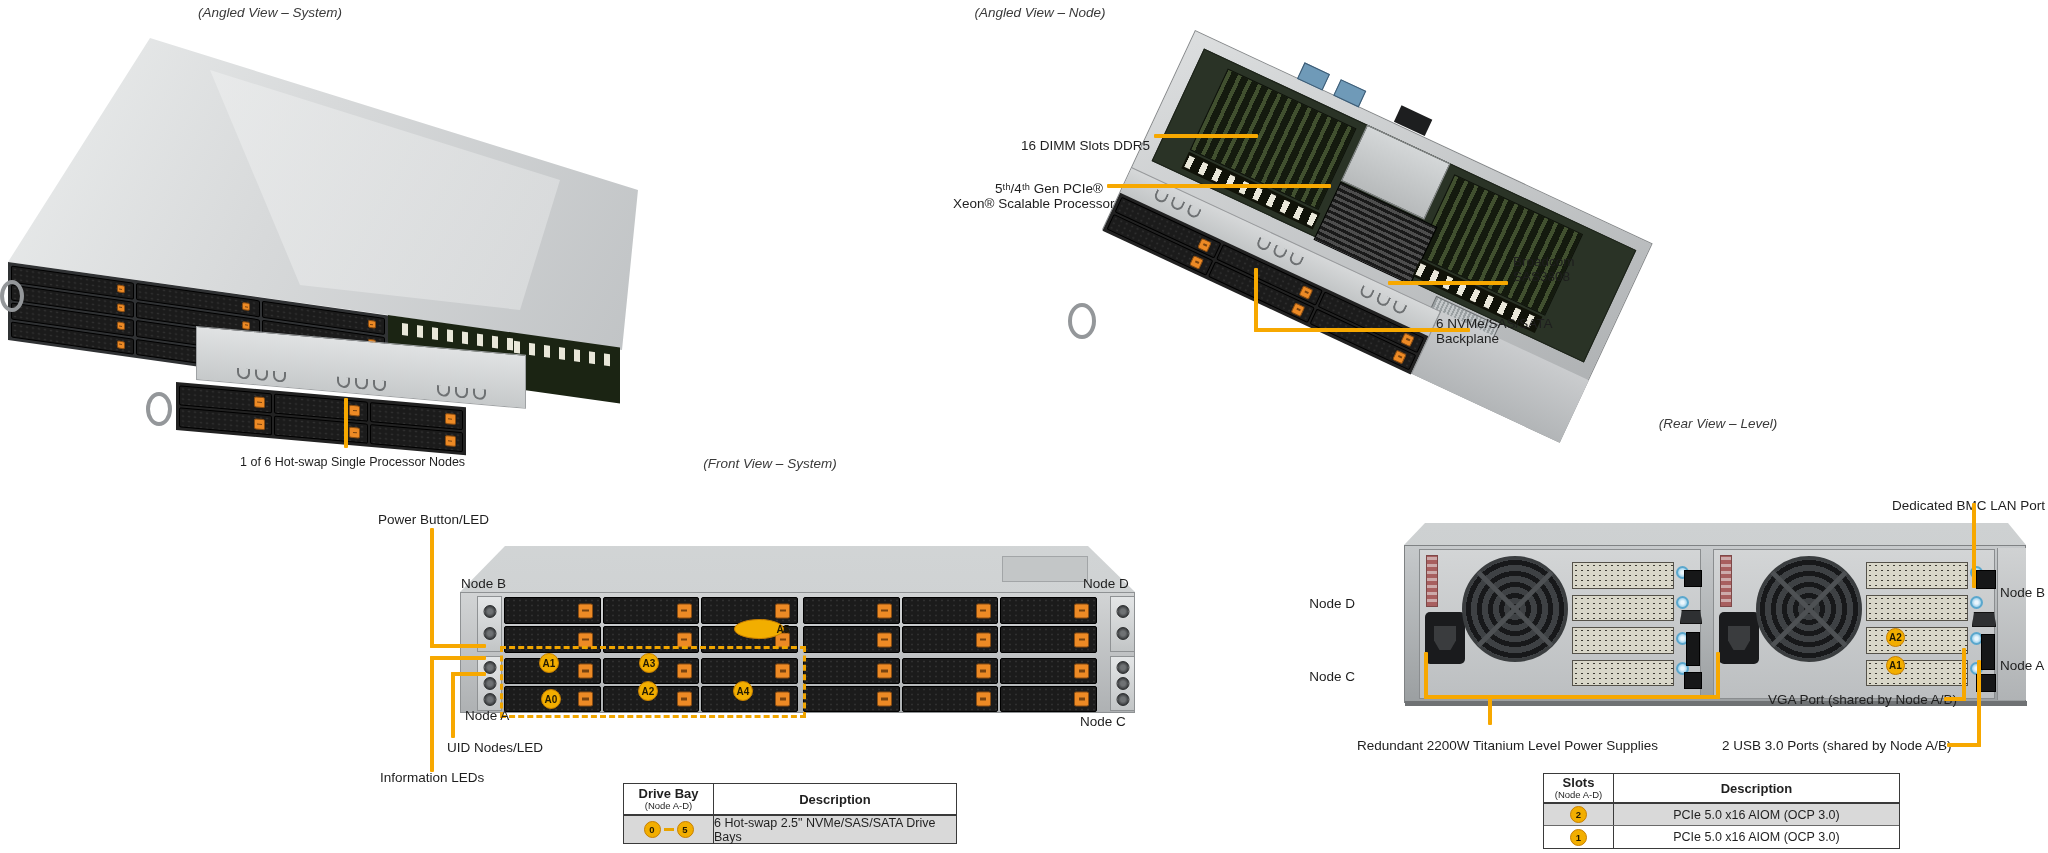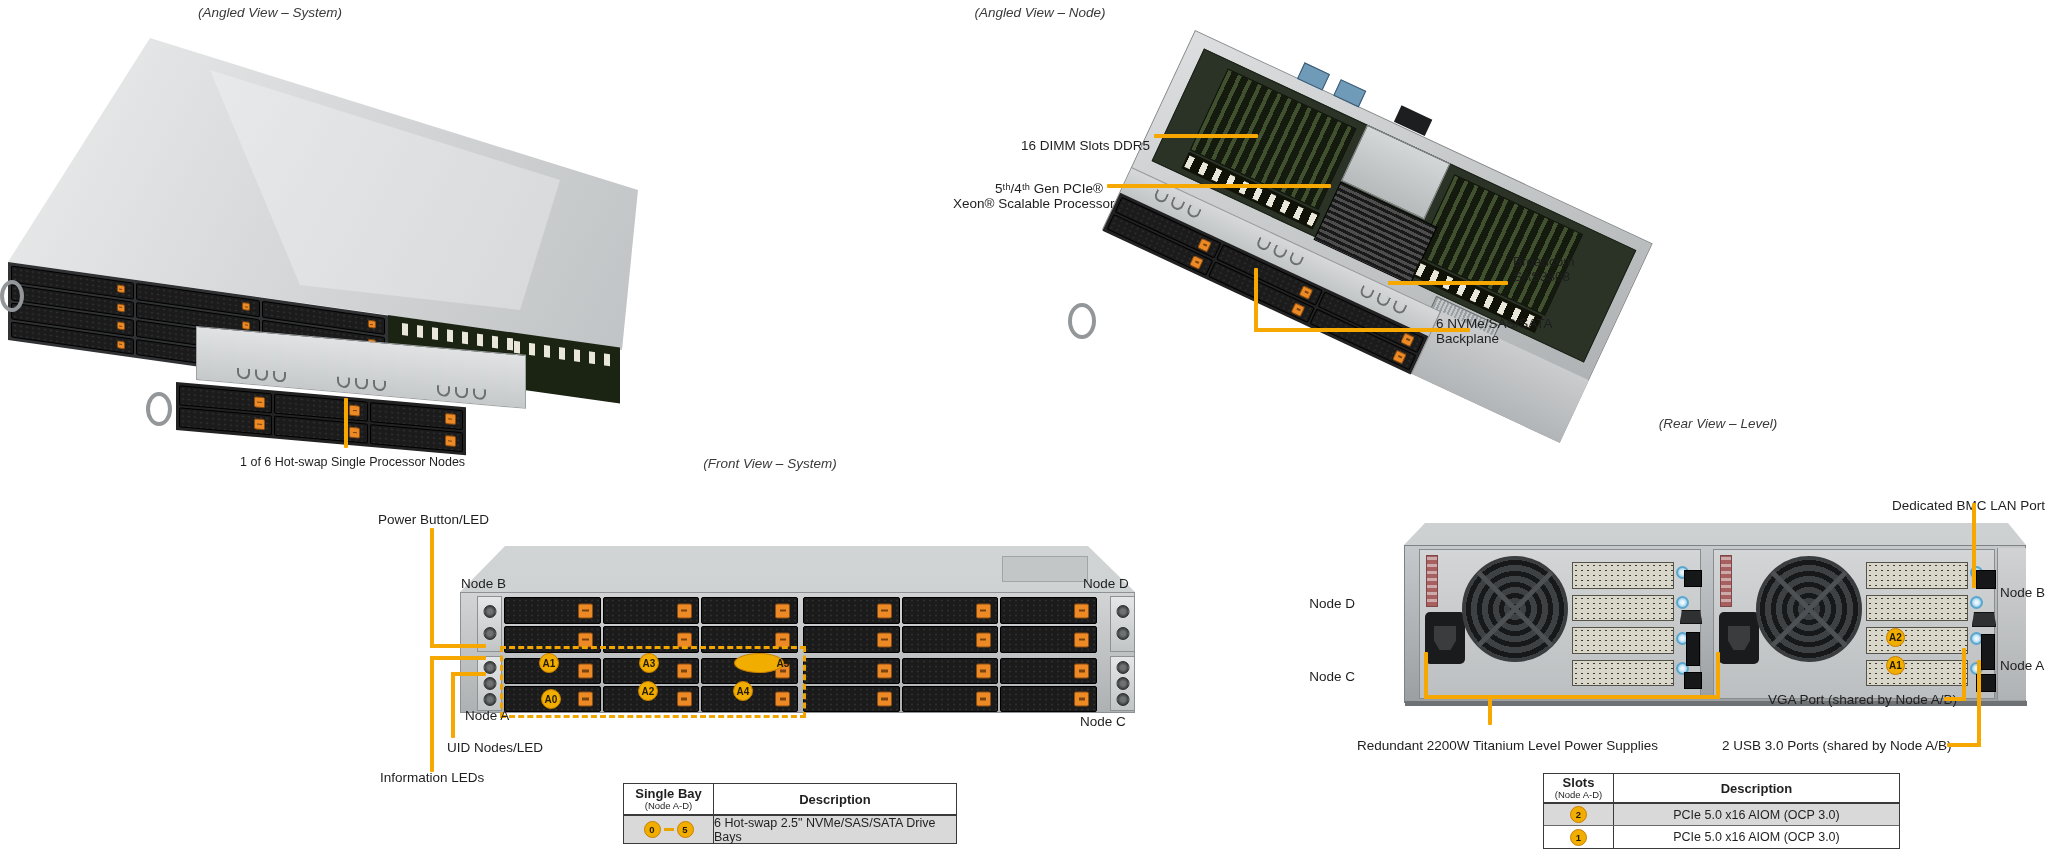--- a/index.html
+++ b/index.html
@@ -373,21 +373,21 @@
       <div class="sled-btn"></div>
     </div>
     <div class="sled">
       <div class="sled-btn"></div>
     </div>
   </div>
 <div class="abs dash-a" style="left:500px;top:646px;width:300px;height:66px;"></div>
 
 <div class="badge" style="left:539px;top:653px;">A1</div>
 <div class="badge" style="left:639px;top:653px;">A3</div>
-<div class="badge" style="left:734px;top:653px;padding-left:48px;">A5</div>
+<div class="badge" style="left:734px;top:619px;padding-left:48px;">A5</div>
 <div class="badge" style="left:541px;top:681px;margin-top:8px;">A0</div>
 <div class="badge" style="left:638px;top:681px;">A2</div>
 <div class="badge" style="left:733px;top:681px;">A4</div>
 
 <div class="abs lbl" style="left:378px;top:512px;">Power Button/LED</div>
 <div class="cl" style="left:430px;top:528px;width:4px;height:120px;"></div>
 <div class="cl" style="left:430px;top:644px;width:56px;height:4px;"></div>
 <div class="cl" style="left:430px;top:656px;width:56px;height:4px;"></div>
 <div class="cl" style="left:430px;top:656px;width:4px;height:116px;"></div>
 <div class="cl" style="left:451px;top:672px;width:35px;height:4px;"></div>
@@ -459,21 +459,21 @@
 <div class="cl" style="left:1977px;top:660px;width:4px;height:87px;"></div>
 <div class="cl" style="left:1424px;top:652px;width:4px;height:47px;"></div>
 <div class="cl" style="left:1424px;top:695px;width:296px;height:4px;"></div>
 <div class="cl" style="left:1716px;top:652px;width:4px;height:47px;"></div>
 <div class="cl" style="left:1488px;top:695px;width:4px;height:30px;"></div>
 <div class="abs lbl" style="left:1357px;top:738px;">Redundant 2200W Titanium Level Power Supplies</div>
 
 <div class="tbl" style="left:623px;top:783px;width:332px;">
   <div class="hdr" style="height:32px;">
     <div class="c1" style="width:90px;">
-      <span class="h-main">Single Bay</span>
+      <span class="h-main">Drive Bay</span>
       <span class="h-sub">(Node A-D)</span>
     </div>
     <div class="c2 h-main">Description</div>
   </div>
   <div class="row gray" style="height:27px;">
     <div class="c1" style="width:90px;flex-direction:row;">
       <span class="badge sm">0</span>
       <span class="range-dash"></span>
       <span class="badge sm">5</span>
     </div>

